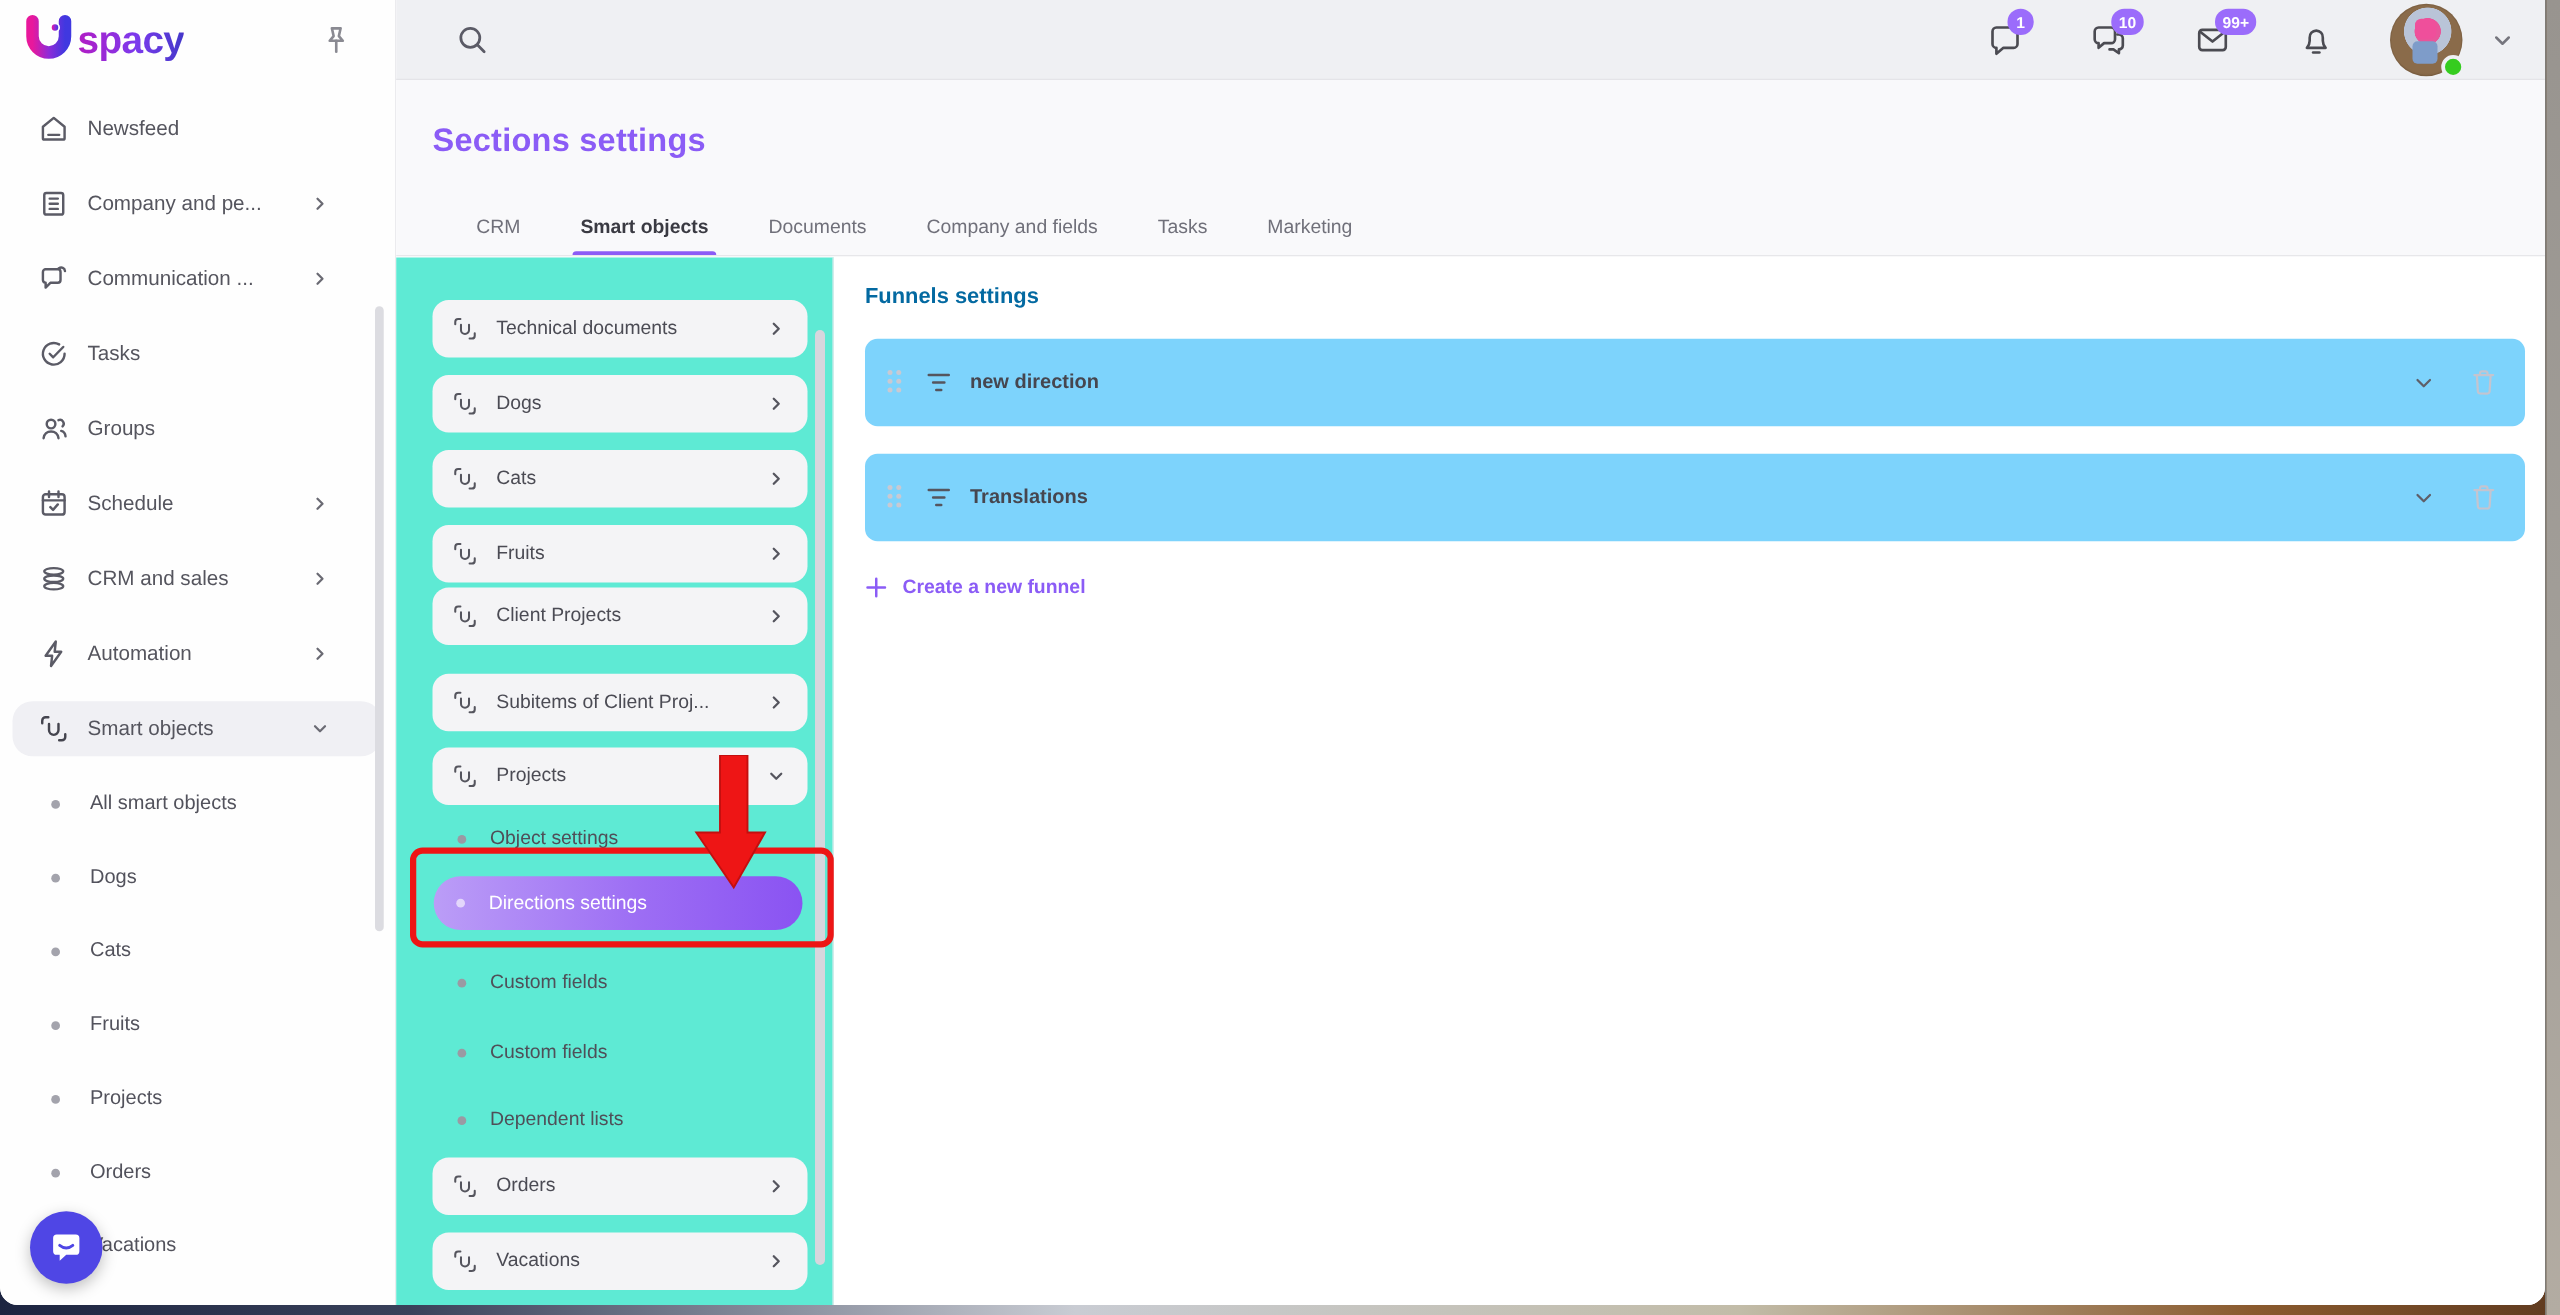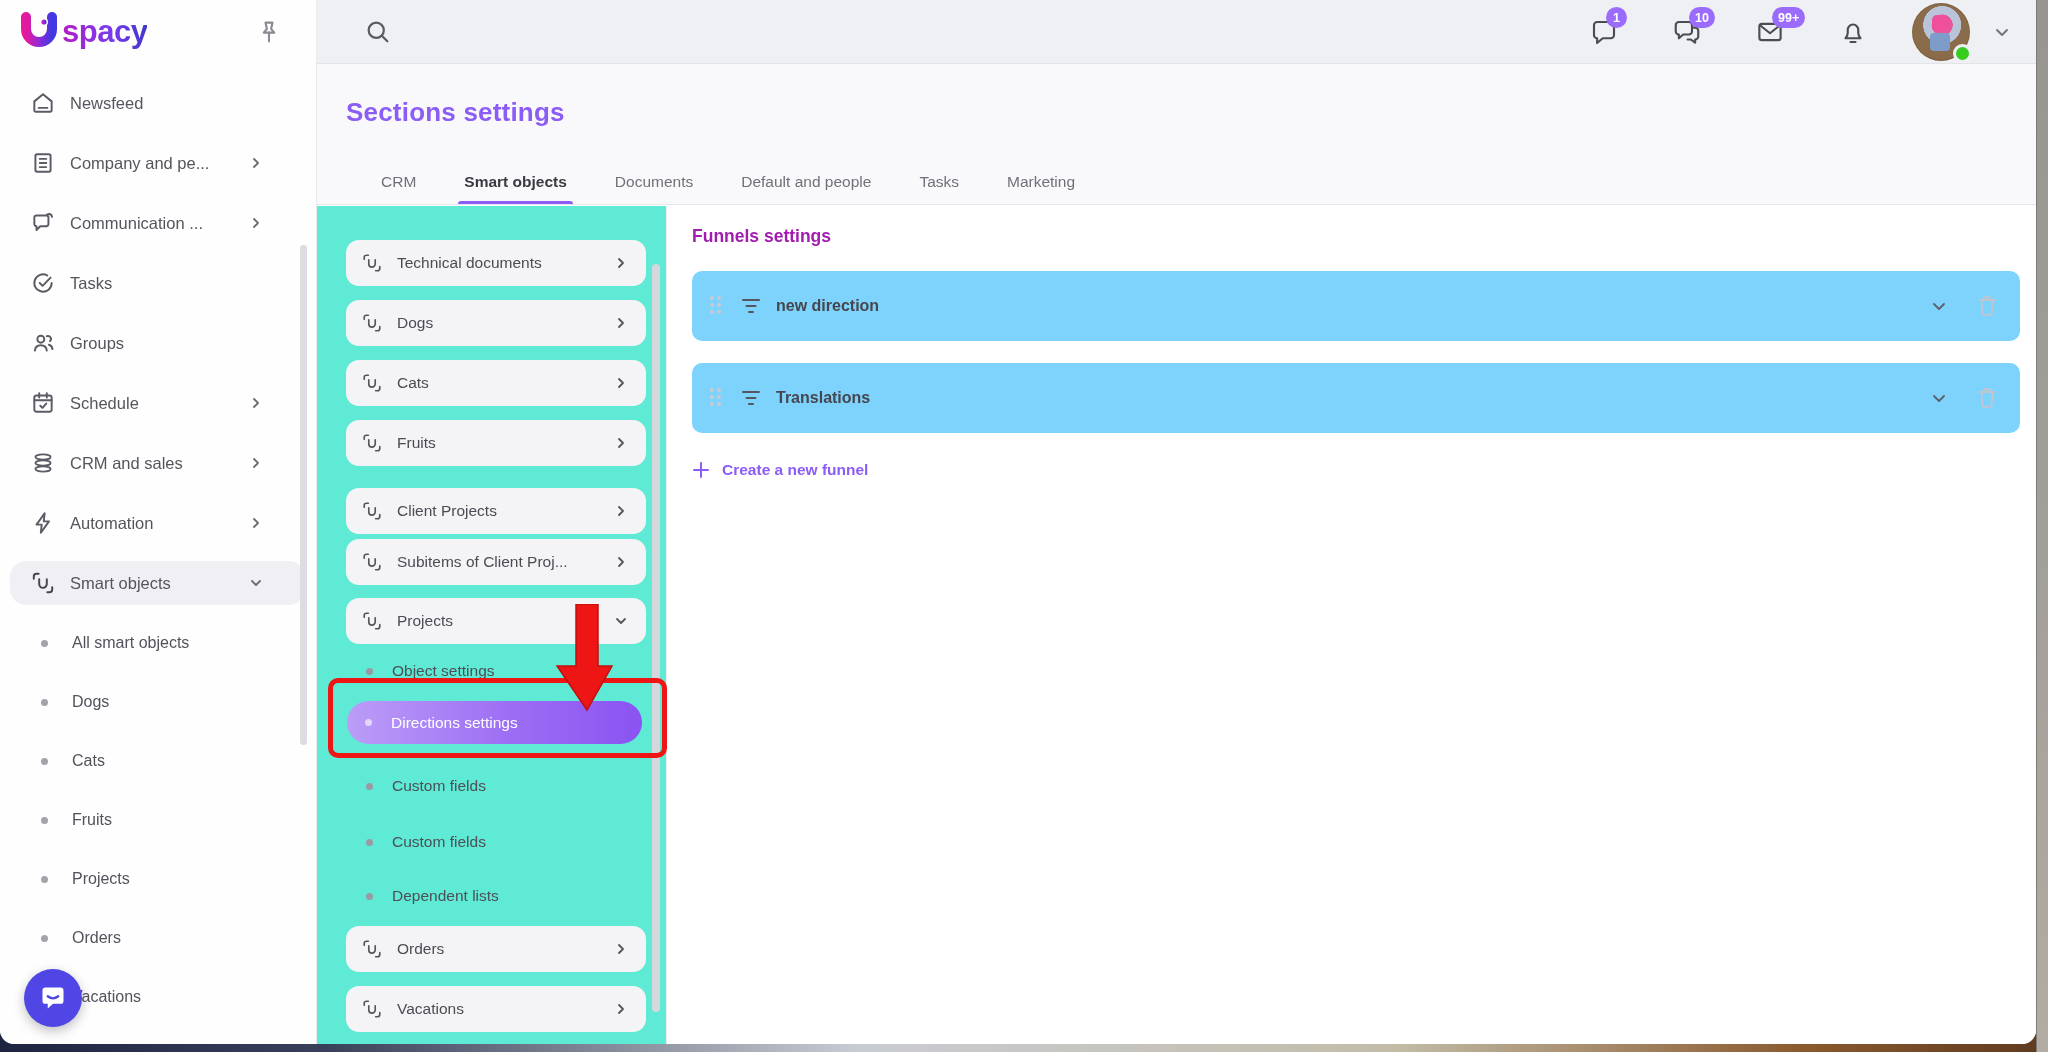--- a/index.html
+++ b/index.html
@@ -86,21 +86,21 @@
     margin:0 19px 0 20px; flex:0 0 auto; }
   .sublink.active-grad { left:30px; width:295px; height:43px; border-radius:22px;
     background:linear-gradient(90deg,#bb9df7 0%,#9d6ef4 55%,#8a53f2 100%);
     color:#fff; font-weight:400; }
   .sublink.active-grad .bullet { background:#e3d6fb; margin-left:18px; }
   .panel-scrollbar { position:absolute; right:6px; top:58px; width:8px; height:748px;
     border-radius:5px; background:#d6d6dd; cursor:grab; }
   
   .main { position:absolute; left:668px; top:206px; width:1368px; height:838px;
     background:#fff; padding:20px 16px 0 24px; }
-  .main-heading { font-size:17.5px; font-weight:700; color:#a21caf; margin-bottom:24px; }
+  .main-heading { font-size:17.5px; font-weight:700; color:#0369a1; margin-bottom:24px; }
   .funnel-row { width:1328px; height:70px; border-radius:10px; background:#7dd3fc;
     display:flex; align-items:center; padding:0 22px 0 18px; margin-bottom:22px; }
   .drag-handle { width:14px; height:20px; margin-right:16px; cursor:grab; flex:0 0 auto;
     display:grid; grid-template-columns:4px 4px; grid-auto-rows:4px; gap:3px; }
   .drag-handle i { background:#c9c9d2; border-radius:50%; }
   .funnel-lines { width:22px; height:18px; margin-right:14px; flex:0 0 auto; }
   .funnel-name { font-size:16px; font-weight:600; color:#46464f; }
   .row-spacer { flex:1; }
   .row-chevron { width:22px; height:22px; cursor:pointer; }
   .row-trash { width:22px; height:24px; margin-left:26px; cursor:pointer; }
@@ -323,21 +323,21 @@
       <div class="tab">
           <span>CRM</span>
         </div>
       <div class="tab active">
           <span>Smart objects</span>
         </div>
       <div class="tab">
           <span>Documents</span>
         </div>
       <div class="tab">
-          <span>Default and people</span>
+          <span>Company and fields</span>
         </div>
       <div class="tab">
           <span>Tasks</span>
         </div>
       <div class="tab">
           <span>Marketing</span>
         </div>
     </div>
   </div>
 
@@ -384,21 +384,21 @@
           <path d="M3.5 8V6a2.5 2.5 0 0 1 2.5-2.5h2"></path>
           <path d="M20.5 16v2a2.5 2.5 0 0 1-2.5 2.5h-2"></path>
           <path d="M8.5 8.5v4.5a3.5 3.5 0 0 0 7 0V8.5"></path>
         </svg>
       <span>Fruits</span>
         <span class="spacer"></span>
       <svg class="icon" width="14" height="14" viewBox="0 0 14 14" fill="none" stroke="#55555e" stroke-width="1.8" stroke-linecap="round" stroke-linejoin="round">
           <path d="M5 3l4 4-4 4"></path>
         </svg>
     </div>
-    <div class="pill" style="top:282px">
+    <div class="pill" style="top:264px">
       <svg class="so-icon icon" viewBox="0 0 24 24" fill="none" stroke="#55555e" stroke-width="1.8" stroke-linecap="round" stroke-linejoin="round">
           <path d="M3.5 8V6a2.5 2.5 0 0 1 2.5-2.5h2"></path>
           <path d="M20.5 16v2a2.5 2.5 0 0 1-2.5 2.5h-2"></path>
           <path d="M8.5 8.5v4.5a3.5 3.5 0 0 0 7 0V8.5"></path>
         </svg>
       <span>Client Projects</span>
         <span class="spacer"></span>
       <svg class="icon" width="14" height="14" viewBox="0 0 14 14" fill="none" stroke="#55555e" stroke-width="1.8" stroke-linecap="round" stroke-linejoin="round">
           <path d="M5 3l4 4-4 4"></path>
         </svg>

